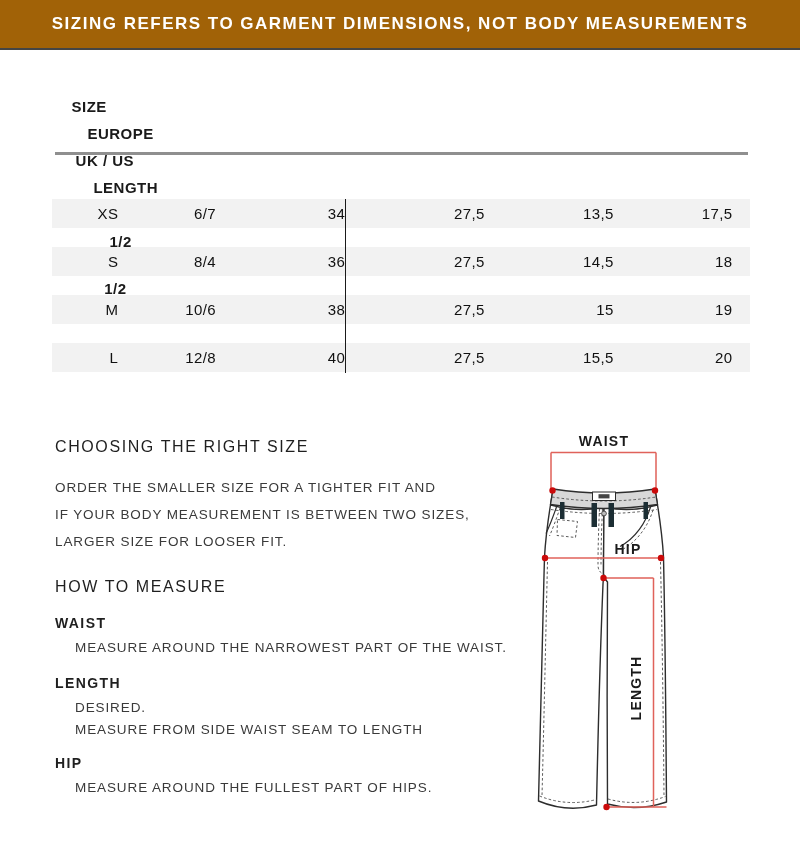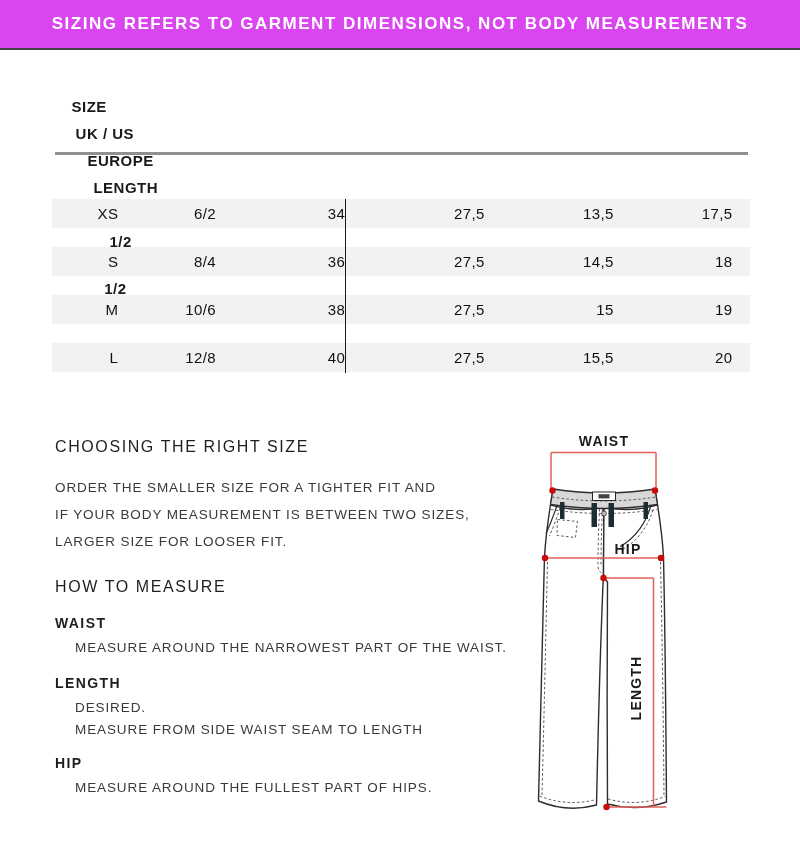--- a/index.html
+++ b/index.html
@@ -4,21 +4,21 @@
 <style>
   html,body{margin:0;padding:0;}
   body{
     width:800px;height:856px;position:relative;overflow:hidden;
     background:#ffffff;color:#1a1a1a;
     font-family:"Liberation Sans","DejaVu Sans",sans-serif;
   }
   
   .banner{
     position:absolute;left:0;top:0;width:800px;height:50px;
-    background:#d946ef;color:#fff;display:flex;align-items:center;justify-content:center;
+    background:#a16207;color:#fff;display:flex;align-items:center;justify-content:center;
     border-bottom:2px solid #454545;box-sizing:border-box;
   }
   .banner span{font-size:17px;font-weight:700;letter-spacing:1.5px;}
   
   .thead{position:absolute;left:56px;top:97px;width:698px;display:flex;flex-direction:column;}
   .th{text-align:center;font-size:15px;font-weight:700;letter-spacing:.5px;line-height:20px;}
   .th .sub{font-weight:700;margin-top:7px;}
   .c0{width:9.5%}.c1{width:14%}.c2{width:18.5%}.c3{width:20%}.c4{width:18.5%}.c5{width:17%}
   .header-rule{position:absolute;left:55px;top:152px;width:693px;height:3px;background:#8f8f8f;}
   .trow{
@@ -57,47 +57,47 @@
 
 <div class="banner">
   <span>SIZING REFERS TO GARMENT DIMENSIONS, NOT BODY MEASUREMENTS</span>
 </div>
 
 <div class="thead">
   <div class="th c0">
     <div>SIZE</div>
     <div class="sub"></div>
   </div>
+  <div class="th c2">
+    <div>EUROPE</div>
+    <div class="sub"></div>
+  </div>
   <div class="th c1">
     <div>UK / US</div>
-    <div class="sub"></div>
-  </div>
-  <div class="th c2">
-    <div>EUROPE</div>
     <div class="sub"></div>
   </div>
   <div class="th c3">
     <div>LENGTH</div>
     <div class="sub"></div>
   </div>
   <div class="th c4">
     <div>WAIST</div>
     <div class="sub">1/2</div>
   </div>
   <div class="th c5">
     <div>HIP</div>
     <div class="sub">1/2</div>
   </div>
 </div>
 
 <div class="header-rule"></div>
 
 <div class="trow r0">
   <div class="td c0">XS</div>
-  <div class="td c1">6/2</div>
+  <div class="td c1">6/7</div>
   <div class="td c2">34</div>
   <div class="td c3">27,5</div>
   <div class="td c4">13,5</div>
   <div class="td c5">17,5</div>
 </div>
 <div class="trow r1">
   <div class="td c0">S</div>
   <div class="td c1">8/4</div>
   <div class="td c2">36</div>
   <div class="td c3">27,5</div>

